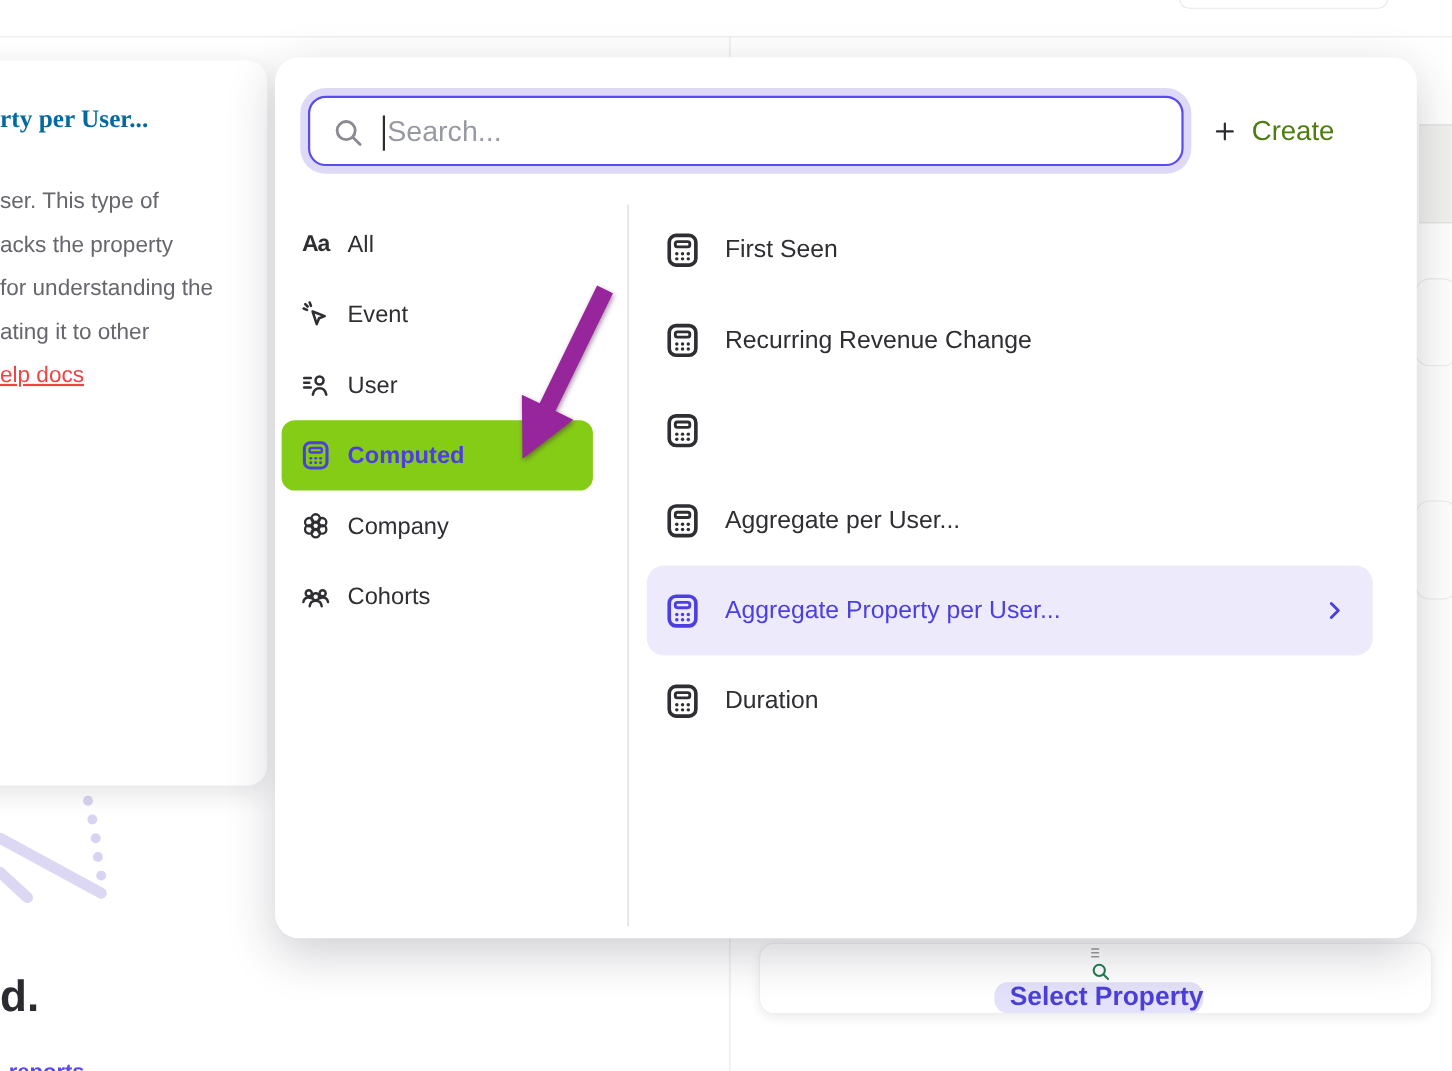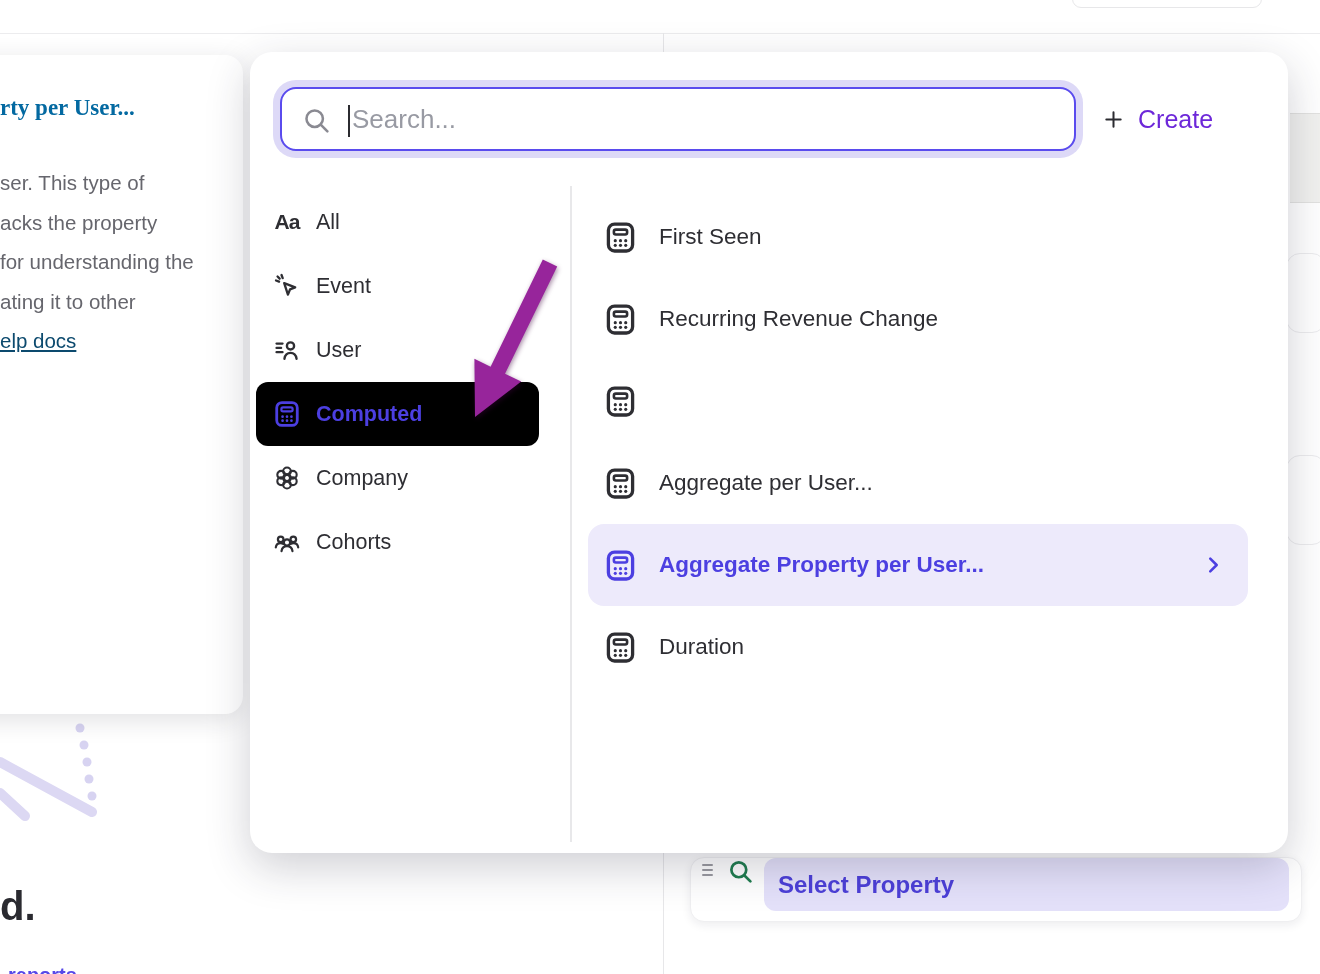--- a/index.html
+++ b/index.html
@@ -18,65 +18,65 @@
   .edge-frag { position:absolute; width:40px; background:#fff; border:1.5px solid #ececee; border-radius:14px; z-index:1; }
   .edge-frag.f1 { left:1286px; top:253px; height:80px; }
   .edge-frag.f2 { left:1286px; top:455px; height:90px; }
   .deco { position:absolute; left:0; top:700px; z-index:1; }
 
   
   .tooltip-card { position:absolute; left:-57px; top:55px; width:300px; height:659px; background:#fff;
     border-radius:18px; box-shadow:0 6px 26px rgba(30,30,50,.13); z-index:2; }
   .tooltip-title { position:absolute; left:57px; top:40px; font-size:23px; font-weight:700; color:#0369a1;font-family:Liberation Serif, serif; }
   .tooltip-body { position:absolute; left:57px; top:108px; right:10px; font-size:20.5px; line-height:39.5px; color:#66666d; }
-  .tooltip-link { color:#0c4a6e; text-decoration:underline; }
+  .tooltip-link { color:#ef4444; text-decoration:underline; }
 
   
   .bg-heading { position:absolute; left:0; top:884px; font-size:40px; font-weight:700; color:#2a2a30; z-index:1; }
   .bg-bottom-link { position:absolute; left:8px; top:964px; font-size:20px; font-weight:600; color:#5748e8; z-index:1; }
 
   
   .prop-card { position:absolute; left:690px; top:857px; width:612px; height:65px; background:#fff;
     border:1px solid #efeff1; border-radius:14px; box-shadow:0 3px 10px rgba(30,30,50,.08);
-    display:flex; align-items:flex-start; padding-left:8px; z-index:2; }
+    display:flex; align-items:center; padding-left:8px; z-index:2;flex-direction:column; }
   .prop-pill { flex:1; margin:0 12px 0 10px; height:53px; background:#e4e1fa; border-radius:12px;
     display:flex; align-items:center; padding-left:14px; }
   .prop-pill span { font-size:24px; font-weight:600; color:#4c3fd8; }
   .drag-icon { width:24px; height:24px; margin-right:4px; }
   .green-search-icon { width:27px; height:27px; }
 
   
   .modal { position:absolute; left:250px; top:52px; width:1038px; height:801px; background:#fff;
     border-radius:22px; box-shadow:0 14px 44px rgba(35,35,60,.22); z-index:3; }
   .search-box { position:absolute; left:272px; top:87px; width:796px; height:64px; background:#fff;
     border:2.5px solid #5a4bee; border-radius:16px; box-shadow:0 0 0 7px #ddd9f7; }
   .search-box input { position:absolute; left:70px; top:0; width:700px; height:100%; border:none; outline:none;
     font-family:"Liberation Sans", sans-serif; font-size:26px; color:#2b2b30; background:transparent; }
   .search-box input::placeholder { color:#989aa3; }
   .search-glyph { position:absolute; left:20px; top:17px; width:29px; height:29px; color:#8a8a92; }
   .caret { position:absolute; left:66px; top:16px; width:2px; height:32px; background:#2b2b30; }
   .create-btn { position:absolute; left:1102px; top:96px; height:46px; display:flex; align-items:center; gap:13px;
-    font-size:25px; font-weight:500; color:#6d28d9; cursor:pointer; }
+    font-size:25px; font-weight:500; color:#4d7c0f; cursor:pointer; }
   .create-btn svg { width:23px; height:23px; }
 
   .cat-col { position:absolute; left:272px; top:190px; width:283px; }
   .cat-row { height:64px; display:flex; align-items:center; gap:14px; padding-left:16px; border-radius:12px;
     font-size:21.5px; font-weight:500; color:#2e2e33; cursor:pointer; }
   .cat-row .ic { width:30px; height:30px; display:flex; align-items:center; justify-content:center; color:#2e2e33; flex:0 0 30px; }
-  .cat-row.active { background:#000000; color:#4c3fe1; font-weight:600; }
+  .cat-row.active { background:#84cc16; color:#4c3fe1; font-weight:600; }
   .cat-row.active .ic { color:#4c3fe1; }
   .aa-glyph { font-size:21px; font-weight:600; letter-spacing:-1px; }
 
   .col-divider { position:absolute; left:570px; top:186px; width:1.5px; height:656px; background:#e8e8ea; }
 
   .list-col { position:absolute; left:588px; top:190px; width:660px; }
   .list-row { height:82px; display:flex; align-items:center; gap:22px; padding:0 24px 0 16px; border-radius:16px;
     font-size:22.5px; font-weight:500; color:#2e2e33; cursor:pointer; }
   .list-row .ic { width:33px; height:33px; color:#2e2e33; flex:0 0 33px; }
-  .list-row.active { background:#edeafb; color:#4c3fe1; font-weight:700; }
+  .list-row.active { background:#edeafb; color:#4c3fe1; font-weight:400; }
   .list-row.active .ic { color:#4c3fe1; }
   .chevron { margin-left:auto; width:22px; height:22px; color:#4c3fe1; }
 
   .arrow-annot { position:absolute; left:440px; top:250px; z-index:5;
     filter:drop-shadow(1.5px 2.5px 2.5px rgba(60,0,60,.45)); }
 
   svg { display:block; }
 </style>
 </head>
 <body>
@@ -224,21 +224,21 @@
               <path d="M7.3 19.8c.4-2.6 2.2-4.2 4.7-4.2s4.3 1.6 4.7 4.2"></path>
             </g>
           </svg>
         </span>
         <span>Cohorts</span>
       </div>
     </div>
 
     <div class="col-divider" style="left:320px; top:134px; position:absolute;"></div>
 
-    <div class="list-col" style="left:338px; top:144px; position:absolute;">
+    <div class="list-col" style="left:338px; top:134px; position:absolute;">
       <div class="list-row">
         <span class="ic">
             <svg width="33" height="33" viewBox="0 0 24 24">
               <rect x="3.2" y="2.2" width="17.6" height="19.6" rx="4.5" fill="none" stroke="currentColor" stroke-width="2.4"></rect>
               <rect x="7.2" y="6.3" width="9.6" height="3.5" rx="1.4" fill="none" stroke="currentColor" stroke-width="1.9"></rect>
               <g fill="currentColor">
                 <circle cx="8.2" cy="14.3" r="1.15"></circle>
                 <circle cx="12" cy="14.3" r="1.15"></circle>
                 <circle cx="15.8" cy="14.3" r="1.15"></circle>
                 <circle cx="8.2" cy="17.7" r="1.15"></circle>

